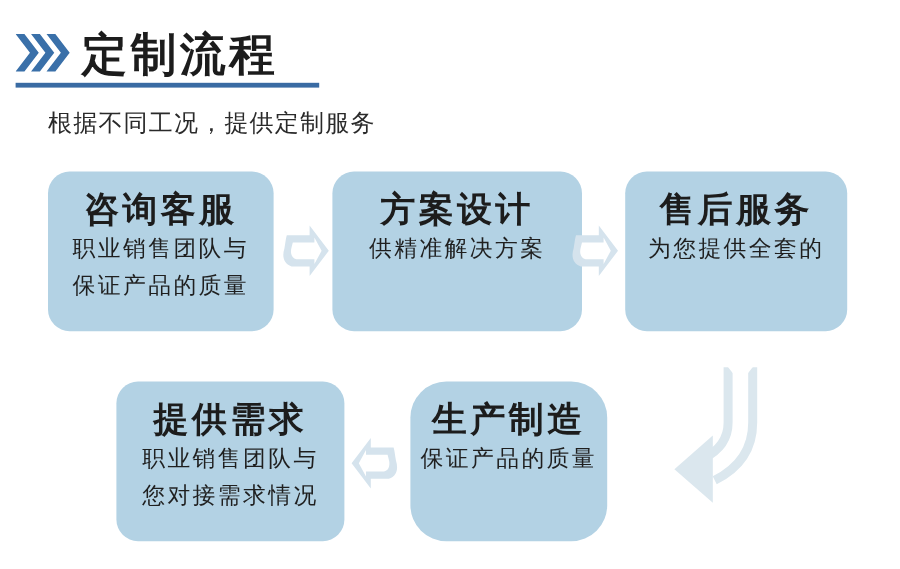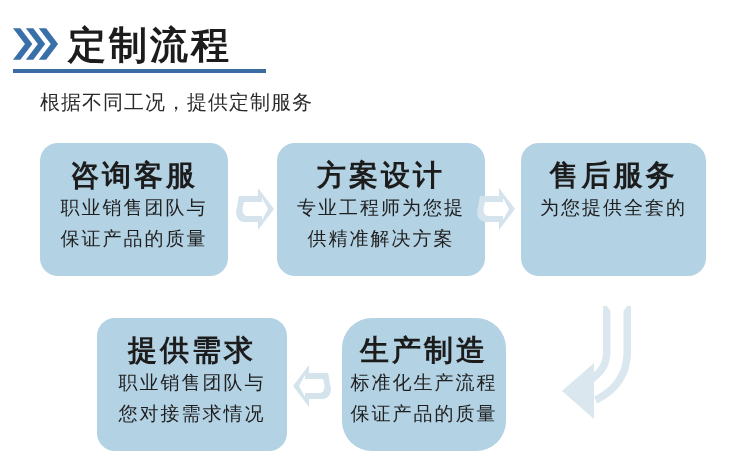--- a/index.html
+++ b/index.html
@@ -94,21 +94,20 @@
 
     <div class="conn conn-r1">
       <svg viewBox="0 0 46 50" aria-hidden="true">
         <path class="conn-outer" d="M9,12 L28,12 L28,4 L44,25 L28,46 L28,38 L13,38 C6,36 5,29 7,23 C8,18 8,15 9,12 Z"></path>
         <path class="conn-inner" d="M14,18 L32,18 L32,14 L38,25 L32,36 L32,32 L17,32 C12,31 12,25 13,22 Z"></path>
       </svg>
     </div>
 
     <div class="card card2">
       <div class="step-title">方案设计</div>
-      <div class="step-line">专业工程师为您提</div>
       <div class="step-line">供精准解决方案</div>
     </div>
 
     <div class="conn conn-r2">
       <svg viewBox="0 0 46 50" aria-hidden="true">
         <path class="conn-outer" d="M9,12 L28,12 L28,4 L44,25 L28,46 L28,38 L13,38 C6,36 5,29 7,23 C8,18 8,15 9,12 Z"></path>
         <path class="conn-inner" d="M14,18 L32,18 L32,14 L38,25 L32,36 L32,32 L17,32 C12,31 12,25 13,22 Z"></path>
       </svg>
     </div>
 
@@ -134,18 +133,17 @@
 
     <div class="conn conn-l1">
       <svg viewBox="0 0 46 50" aria-hidden="true">
         <path class="conn-outer" d="M9,12 L28,12 L28,4 L44,25 L28,46 L28,38 L13,38 C6,36 5,29 7,23 C8,18 8,15 9,12 Z"></path>
         <path class="conn-inner" d="M14,18 L32,18 L32,14 L38,25 L32,36 L32,32 L17,32 C12,31 12,25 13,22 Z"></path>
       </svg>
     </div>
 
     <div class="card card5">
       <div class="step-title">生产制造</div>
-      <div class="step-line">标准化生产流程</div>
       <div class="step-line">保证产品的质量</div>
     </div>
 
   </div>
 </div>
 
 </body></html>

